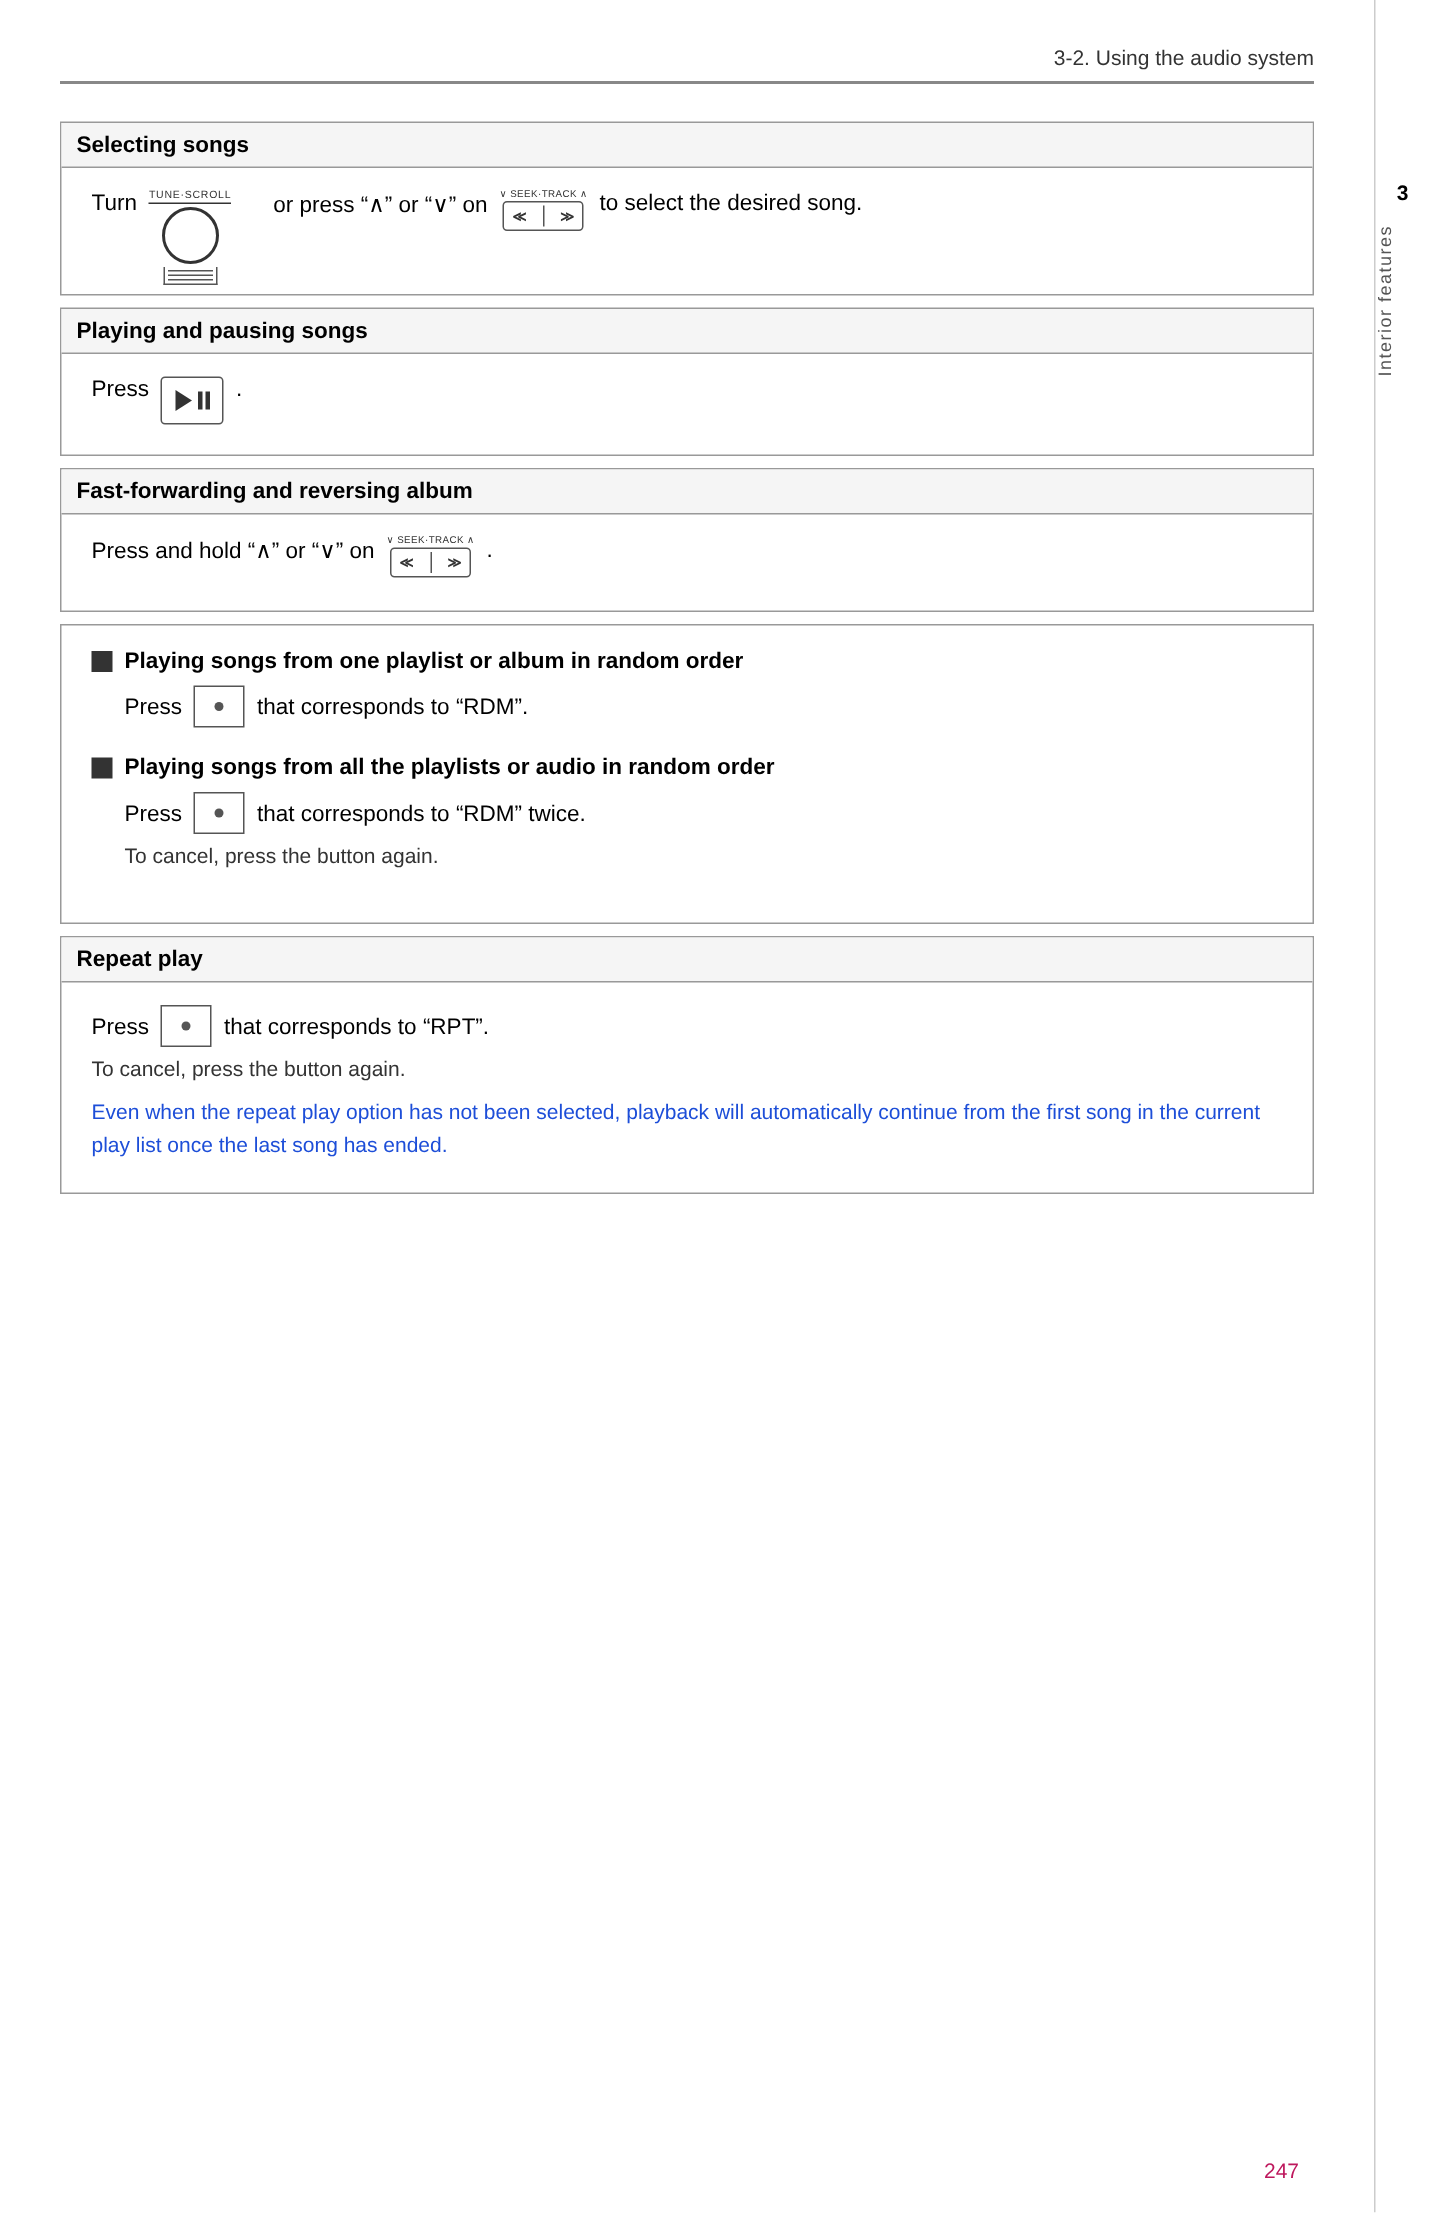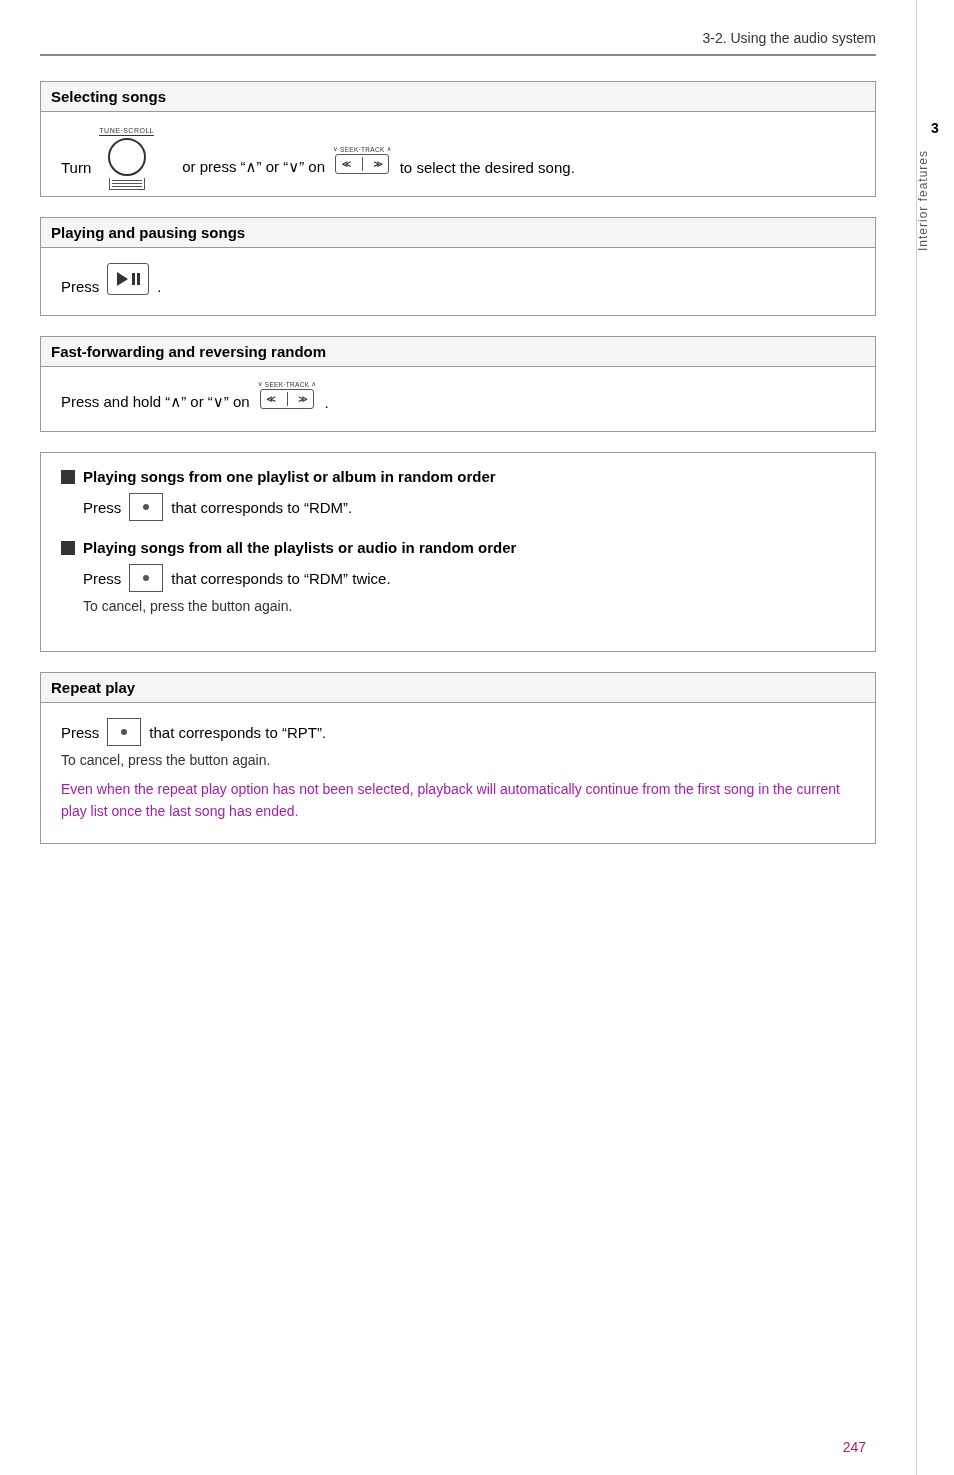--- a/index.html
+++ b/index.html
@@ -64,39 +64,39 @@
       text-align: right;
       font-size: 14px;
       color: #333;
       margin-bottom: 25px;
       padding-bottom: 8px;
       border-bottom: 2px solid #888;
     }
 
     .section-box {
       border: 1px solid #999;
-      margin-bottom: 20px;
+      margin-bottom: 8px;
       margin-top: 5px;
     }
 
     .section-title {
       font-weight: bold;
       font-size: 15px;
       padding: 6px 10px;
       background: #f5f5f5;
       border-bottom: 1px solid #999;
     }
 
     .section-body {
       padding: 15px 15px 15px 20px;
     }
 
     .row-inline {
       display: flex;
-      align-items: flex-end;
+      align-items: flex-start;
       gap: 8px;
       flex-wrap: wrap;
       margin-bottom: 5px;
     }
 
     
     .tune-scroll-icon {
       display: inline-flex;
       flex-direction: column;
       align-items: center;
@@ -235,21 +235,21 @@
       margin-bottom: 6px;
     }
 
     .cancel-note {
       color: #333;
       margin: 5px 0 10px 0;
       font-size: 14px;
     }
 
     .repeat-note {
-      color: #a21caf;
+      color: #1d4ed8;
       margin: 10px 0 5px 0;
       font-size: 14px;
       line-height: 1.6;
     }
 
     .page-num {
       position: absolute;
       bottom: 20px;
       right: 50px;
       font-size: 14px;
@@ -357,21 +357,21 @@
                 <span class="pause-bar"></span>
               </span>
             </span>
           </span>
           <span>.</span>
         </div>
       </div>
     </div>
 
     <div class="section-box">
-      <div class="section-title">Fast-forwarding and reversing random</div>
+      <div class="section-title">Fast-forwarding and reversing album</div>
       <div class="section-body">
         <div class="row-inline">
           <span>Press and hold “∧” or “∨” on</span>
 
           <span class="seek-track-inline">
             <span class="seek-top-label">
               <span>∨</span>
               <span> SEEK·TRACK </span>
               <span>∧</span>
             </span>

